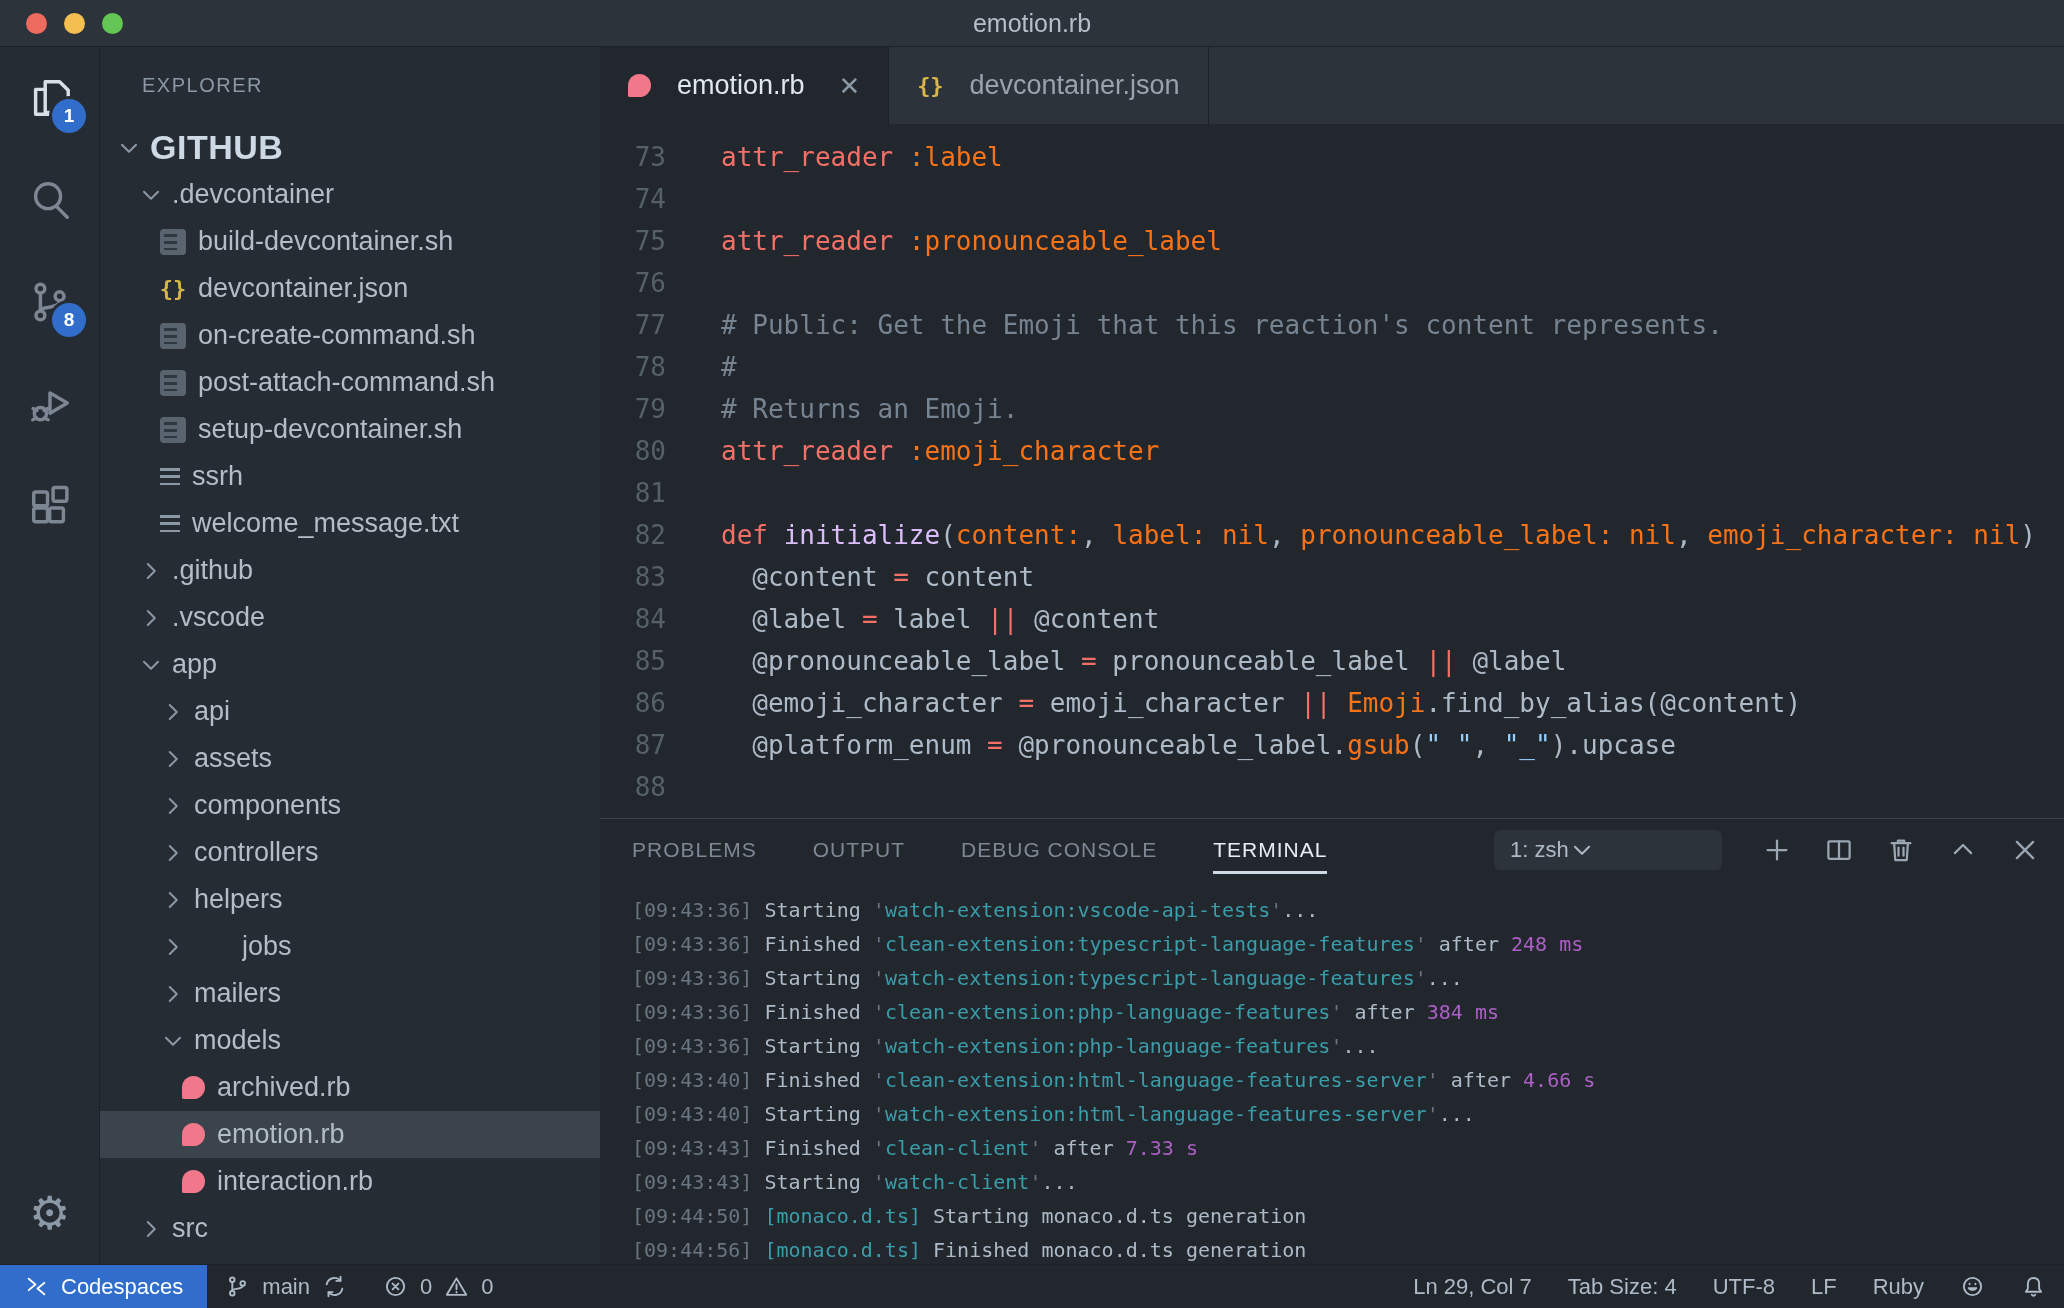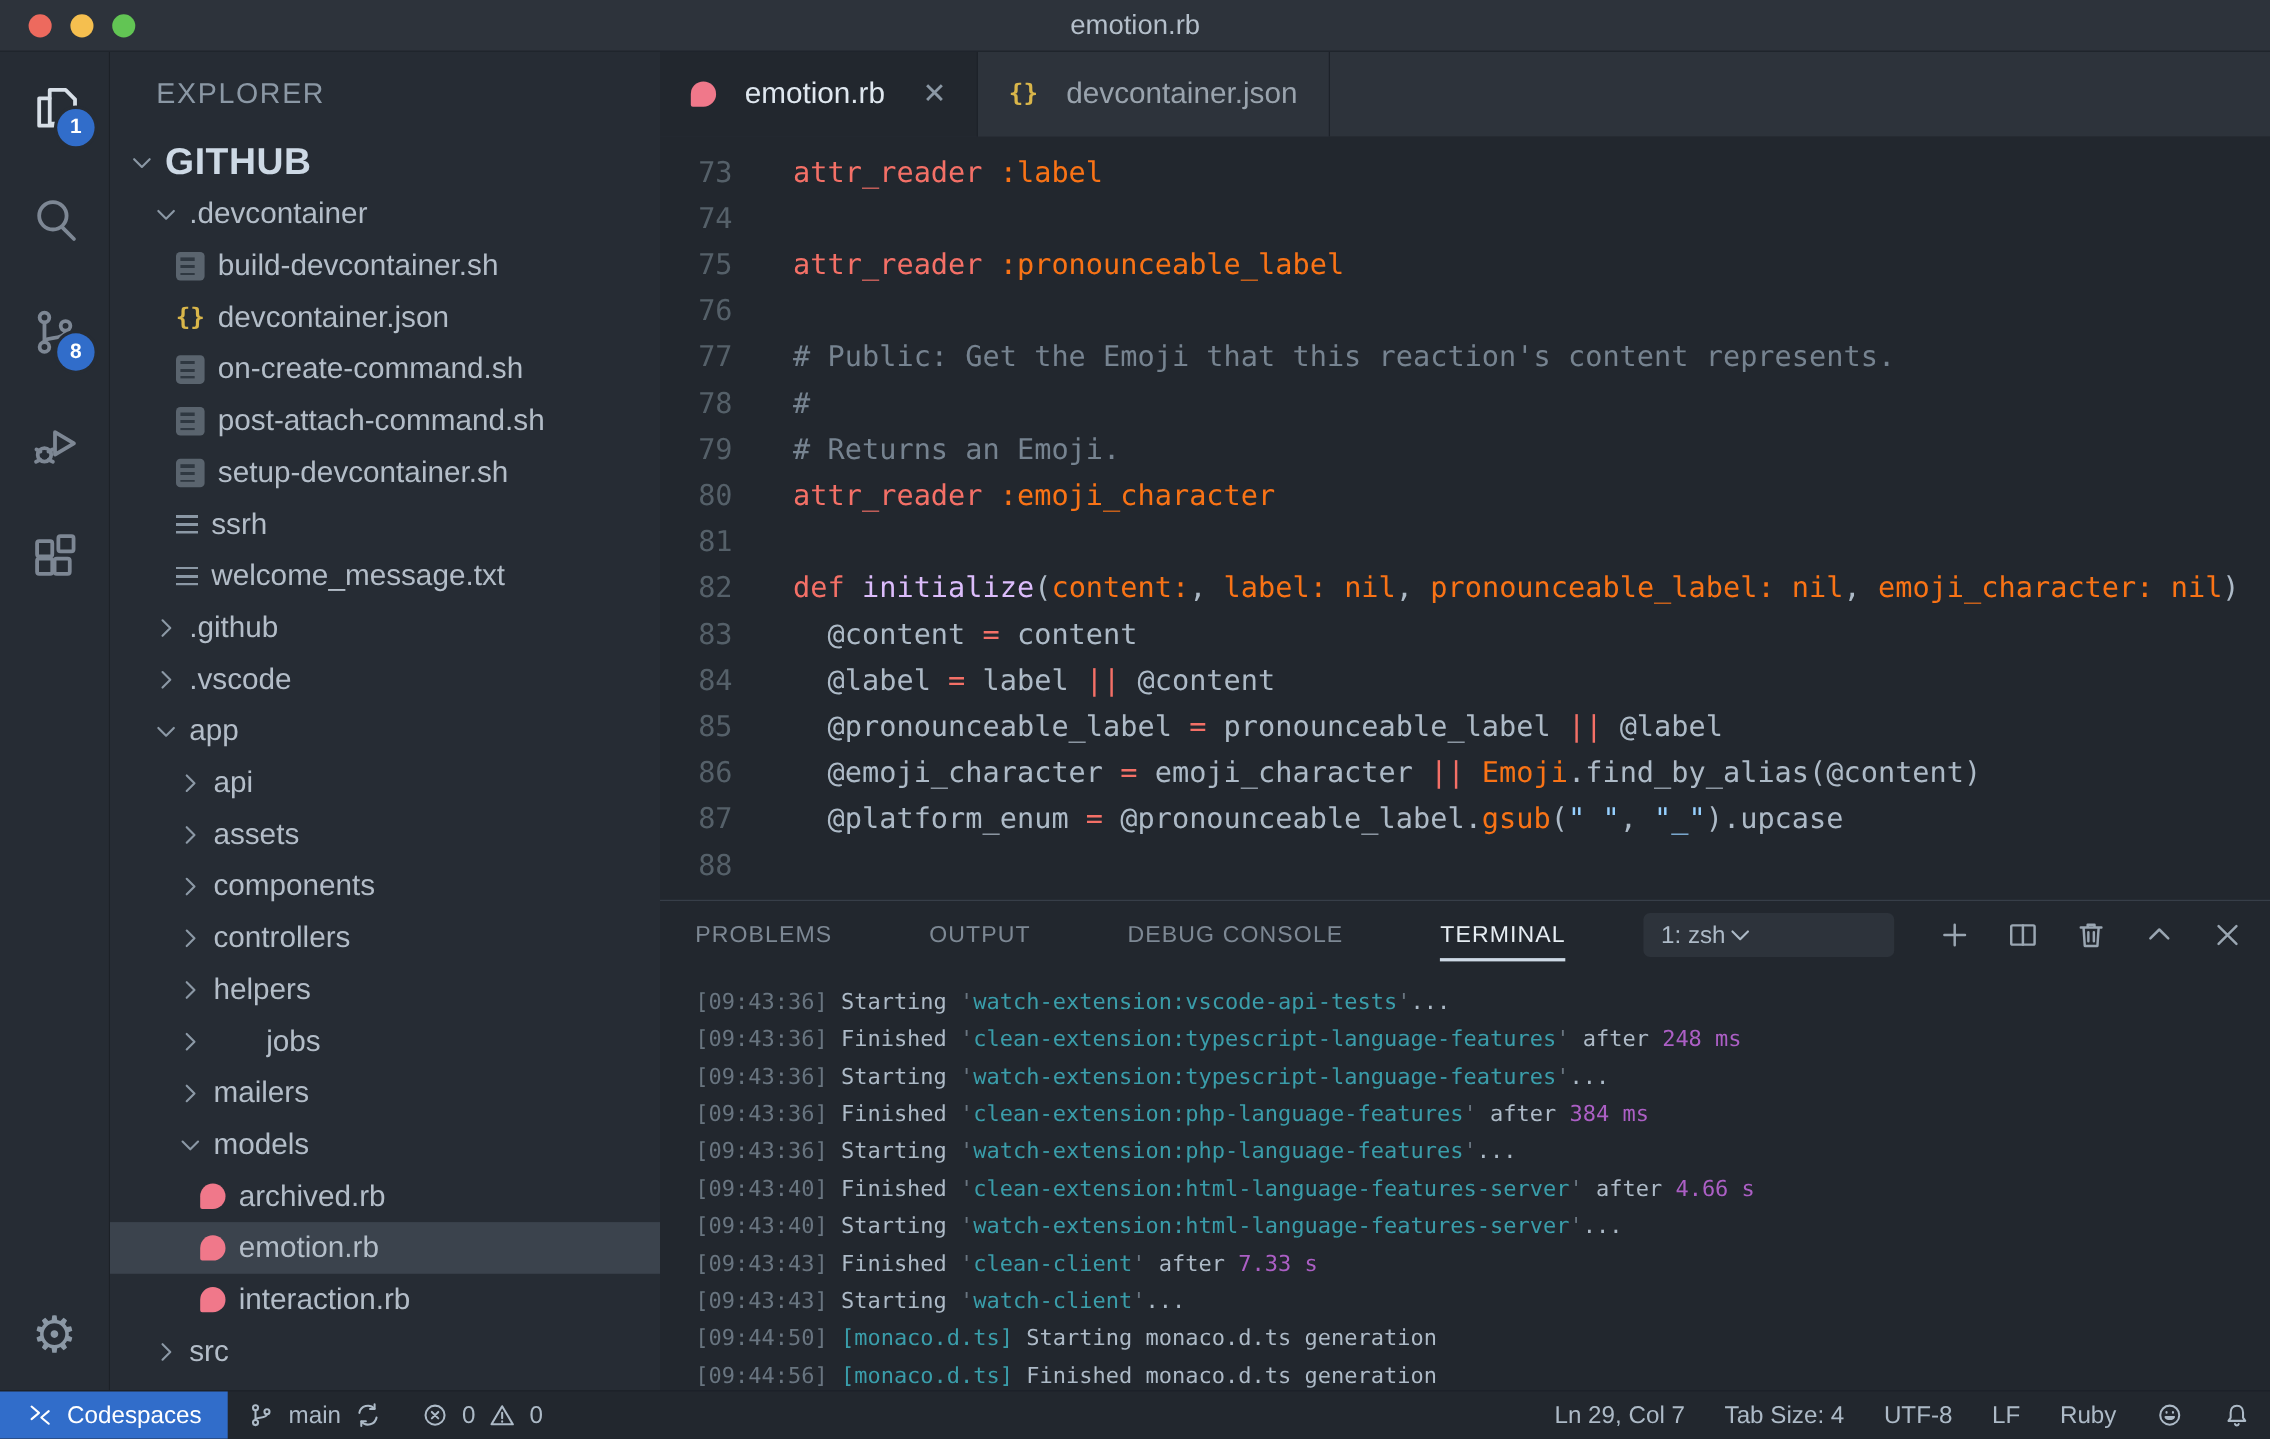--- a/index.html
+++ b/index.html
@@ -25,21 +25,21 @@
   .act-item svg{width:46px;height:46px}
   .badge{position:absolute;right:13px;bottom:16px;min-width:34px;height:34px;border-radius:50%;
     background:#316dca;color:#fff;font-size:19px;font-weight:700;display:flex;align-items:center;
     justify-content:center;box-shadow:0 0 0 3px #262c34}
   .act-bottom{margin-top:auto}
   .gear-glyph{font-size:46px;line-height:1;color:#8b98a5;font-family:"DejaVu Sans",sans-serif}
 
   
   .sidebar{width:500px;background:#262c34;flex:none;display:flex;flex-direction:column;min-height:0}
   .sidebar-header{height:77px;flex:none;display:flex;align-items:center;padding-left:42px;
-    color:#8b98a5;font-size:26px;letter-spacing:1.5px}
+    color:#8b98a5;font-size:20px;letter-spacing:1.5px}
   .tree{flex:1;overflow:hidden;font-size:27px;color:#b3bdc8}
   .row{height:47px;display:flex;align-items:center}
   .row.selected{background:#3b434d}
   .row.root{font-weight:700;font-size:34px;color:#cdd9e5;letter-spacing:.5px}
   .tw{width:34px;flex:none;display:flex;align-items:center;color:#8b98a5}
   .tw svg{width:26px;height:26px}
   .tlabel{white-space:nowrap;overflow:hidden}
 
   .fi{width:26px;height:26px;flex:none;display:flex;align-items:center;justify-content:center;margin-right:12px}
   .fi-sh{border-radius:4px;background:#5a646e}
@@ -61,21 +61,21 @@
     font-family:"DejaVu Sans Mono",monospace;font-size:26px;line-height:42px}
   .cl{height:42px;display:flex;white-space:pre}
   .ln{width:66px;flex:none;text-align:right;color:#556069}
   .ct{padding-left:55px;white-space:pre}
   .c-fg{color:#adbac7}.c-red{color:#f47067}.c-blue{color:#f97316}
   .c-purple{color:#dcbdfb}.c-com{color:#768390}.c-str{color:#96d0ff}
 
   
   .panel{height:446px;flex:none;border-top:1px solid #3a424c;display:flex;flex-direction:column;background:#22272e}
   .panel-header{height:62px;flex:none;display:flex;align-items:center;padding:0 24px 0 32px}
-  .ptabs{display:flex;gap:88px}
+  .ptabs{display:flex;gap:56px}
   .ptab{height:62px;display:flex;align-items:center;position:relative;font-size:21px;
     letter-spacing:1px;color:#7d8894;white-space:nowrap}
   .ptab.active{color:#e6edf3}
   .ptab.active::after{content:"";position:absolute;left:0;right:0;bottom:7px;height:3px;background:#cdd9e5}
   .pactions{margin-left:auto;display:flex;align-items:center;gap:32px;color:#9aa6b2}
   .pactions svg{width:30px;height:30px;display:block}
   .shell-select{width:228px;height:40px;background:#2d333b;border-radius:6px;display:flex;
     align-items:center;padding:0 14px 0 16px;color:#adbac7;font-size:22px;margin-right:8px}
   .shell-select svg{width:26px;height:26px;margin-left:auto}
   .term{flex:1;min-height:0;overflow:hidden;padding:12px 0 0 32px;

